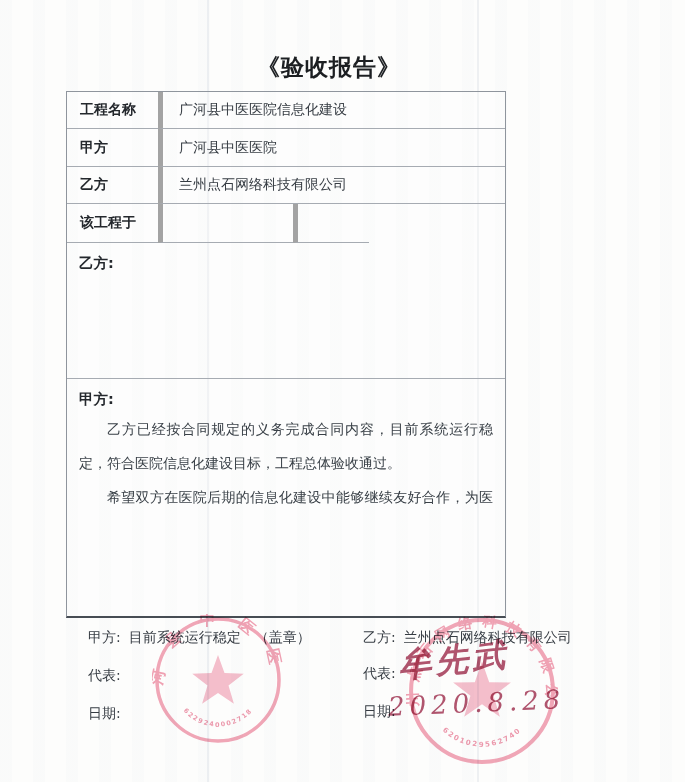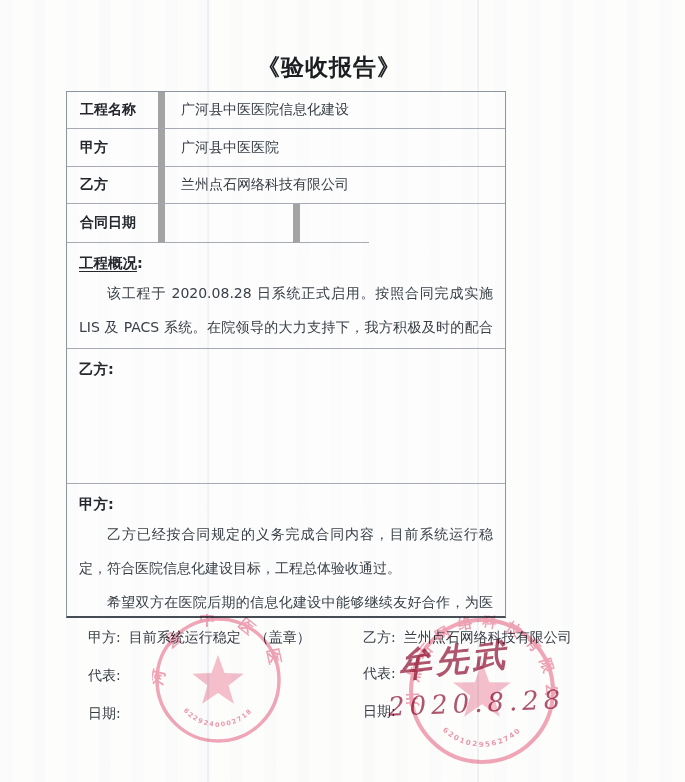--- a/index.html
+++ b/index.html
@@ -30,21 +30,21 @@
     position:absolute; left:66px; top:91px; width:440px; height:527px;
     border:1px solid #8f959d; border-bottom:2px solid #474d54;
     background:rgba(255,255,255,0.25);
   }
 
   
   .info-table { display:grid; grid-template-columns:91px 135px 76px 1fr; width:100%; }
   .cell { border-bottom:1px solid #a6abb2; display:flex; align-items:center; padding:0 13px; font-size:14px; }
   .cell.label { font-weight:700; color:#24282d; }
   .cell.value { color:#363c43; padding-left:16px; }
-  .cell.vline { border-left:7px solid #a3a3a3; }
+  .cell.vline { border-left:5px solid #a3a3a3; }
   .r1 { height:37px; } .r2 { height:38px; } .r3 { height:37px; } .r4 { height:39px; }
   .span3 { grid-column:2 / 5; }
 
   
   .sec { padding:9px 12px 0 12px; overflow:hidden; }
   .sec + .sec { border-top:1px solid #a6abb2; }
   .sec-overview { height:105px; }
   .sec-b { height:135px; }
   .sec-a { height:135px; border-top:1px solid #a6abb2; }
   .sec-hd { font-size:14.5px; font-weight:700; color:#24282d; line-height:22px; margin-bottom:2px; }
@@ -101,29 +101,25 @@
   <div class="info-table">
     <div class="cell label r1">工程名称</div>
     <div class="cell value vline span3 r1">广河县中医医院信息化建设</div>
 
     <div class="cell label r2">甲方</div>
     <div class="cell value vline span3 r2">广河县中医医院</div>
 
     <div class="cell label r3">乙方</div>
     <div class="cell value vline span3 r3">兰州点石网络科技有限公司</div>
 
-    <div class="cell label r4">合同日期</div>
+    <div class="cell label r4">该工程于</div>
     <div class="cell value vline r4"></div>
     <div class="cell value vline r4"></div>
   </div>
 
-  <section class="sec sec-overview">
-    <div class="sec-hd"><span class="u">工程概况</span><span>:</span></div>
-    <p>该工程于 2020.08.28 日系统正式启用。按照合同完成实施 LIS 及 PACS 系统。在院领导的大力支持下，我方积极及时的配合院方工作。目前上线系统使用平稳。</p>
-  </section>
 
   <section class="sec sec-b">
     <div class="sec-hd"><span>乙方</span><span>:</span></div>
   </section>
 
   <section class="sec sec-a">
     <div class="sec-hd"><span>甲方</span><span>:</span></div>
     <p>乙方已经按合同规定的义务完成合同内容，目前系统运行稳定，符合医院信息化建设目标，工程总体验收通过。</p>
     <p>希望双方在医院后期的信息化建设中能够继续友好合作，为医疗信息化建设共同努力。</p>
   </section>

